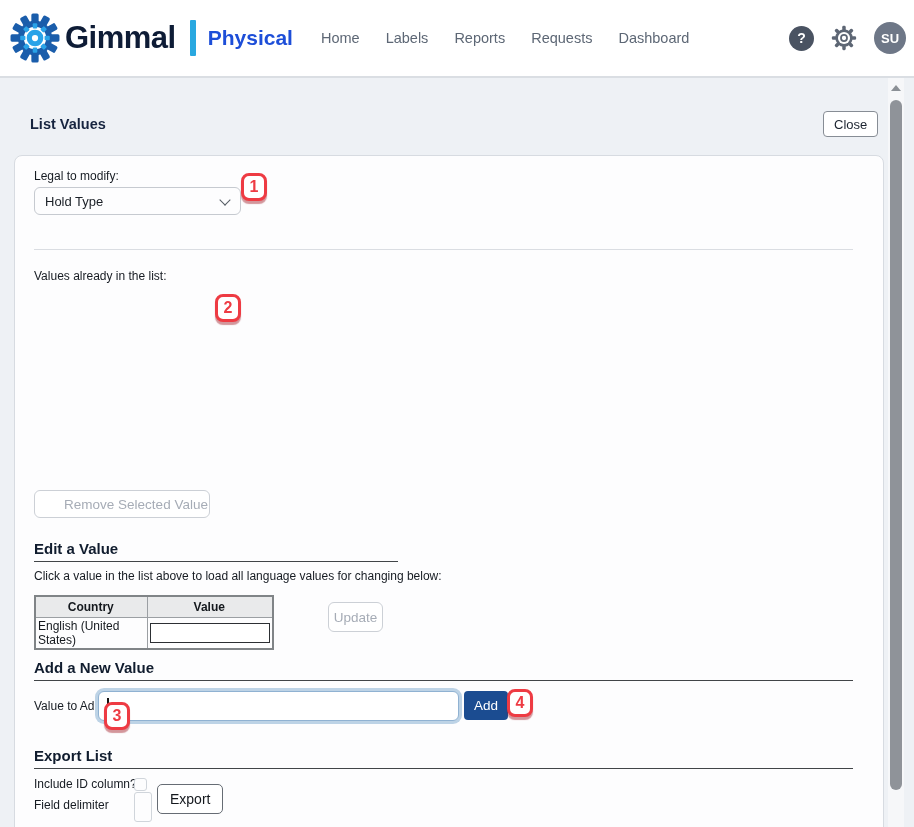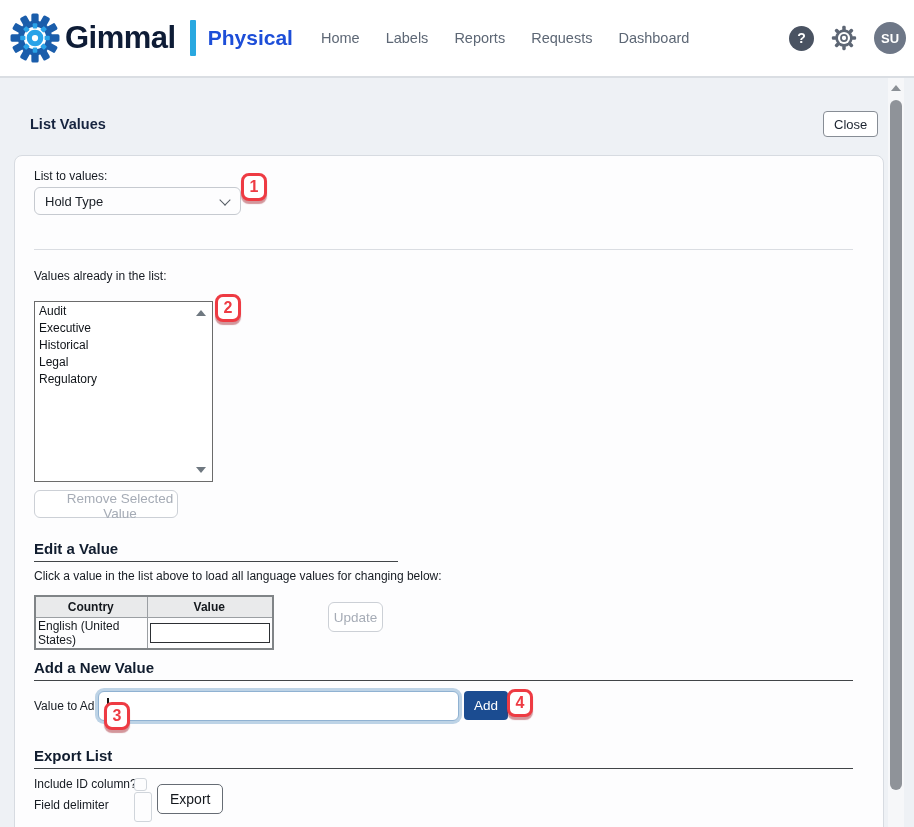--- a/index.html
+++ b/index.html
@@ -107,21 +107,21 @@
   .listbox-item { font-size: 12px; color: #0f1318; padding: 1.5px 4px; cursor: pointer; }
   .lb-arrow-up, .lb-arrow-down { position: absolute; right: 6px; width: 0; height: 0;
     border-left: 5px solid transparent; border-right: 5px solid transparent; cursor: pointer; }
   .lb-arrow-up { top: 8px; border-bottom: 6px solid #6f7880; }
   .lb-arrow-down { bottom: 8px; border-top: 6px solid #6f7880; }
 
   .btn-secondary {
     background: #fff; border: 1px solid #ccd0d6; border-radius: 6px;
     font-family: inherit; font-size: 13.5px; color: #a6acb6; cursor: default;
   }
-  .remove-btn { position: absolute; left: 19px; top: 334px; width: 144px; height: 28px; padding-left: 28px; }
+  .remove-btn { position: absolute; left: 19px; top: 334px; width: 176px; height: 28px; padding-left: 28px; }
 
   .section-heading {
     position: absolute; font-size: 15px; font-weight: 700; color: #101c2e;
     padding-bottom: 4px; border-bottom: 1px solid #414548;
   }
   .h-edit   { left: 19px; top: 384px; width: 364px; }
   .h-add    { left: 19px; top: 503px; width: 819px; }
   .h-export { left: 19px; top: 591px; width: 819px; }
 
   .lang-table {
@@ -245,41 +245,32 @@
   </div>
 </header>
 
 <div class="page">
 
   <div class="page-title">List Values</div>
   <button class="close-btn">Close</button>
 
   <div class="panel">
 
-    <div class="small-label" style="left:19px; top:13px;">List to values:</div>
+    <div class="small-label" style="left:19px; top:13px;">Legal to modify:</div>
     <div class="select-wrap">
       <select class="list-select">
         <option>Hold Type</option>
       </select>
       <span class="select-chevron"></span>
     </div>
     <span class="badge" style="left:226px; top:17px;">1</span>
 
     <div class="divider"></div>
 
     <div class="small-label" style="left:19px; top:113px;">Values already in the list:</div>
-    <div class="listbox">
-      <div class="listbox-item">Audit</div>
-      <div class="listbox-item">Executive</div>
-      <div class="listbox-item">Historical</div>
-      <div class="listbox-item">Legal</div>
-      <div class="listbox-item">Regulatory</div>
-      <span class="lb-arrow-up"></span>
-      <span class="lb-arrow-down"></span>
-    </div>
     <span class="badge" style="left:200px; top:138px;">2</span>
     <button class="btn-secondary remove-btn">Remove Selected Value</button>
 
     <div class="section-heading h-edit">Edit a Value</div>
     <div class="small-label" style="left:19px; top:413px;">Click a value in the list above to load all language values for changing below:</div>
     <table class="lang-table">
       <thead>
         <tr>
           <th class="col-country">Country</th>
           <th class="col-value">Value</th>

